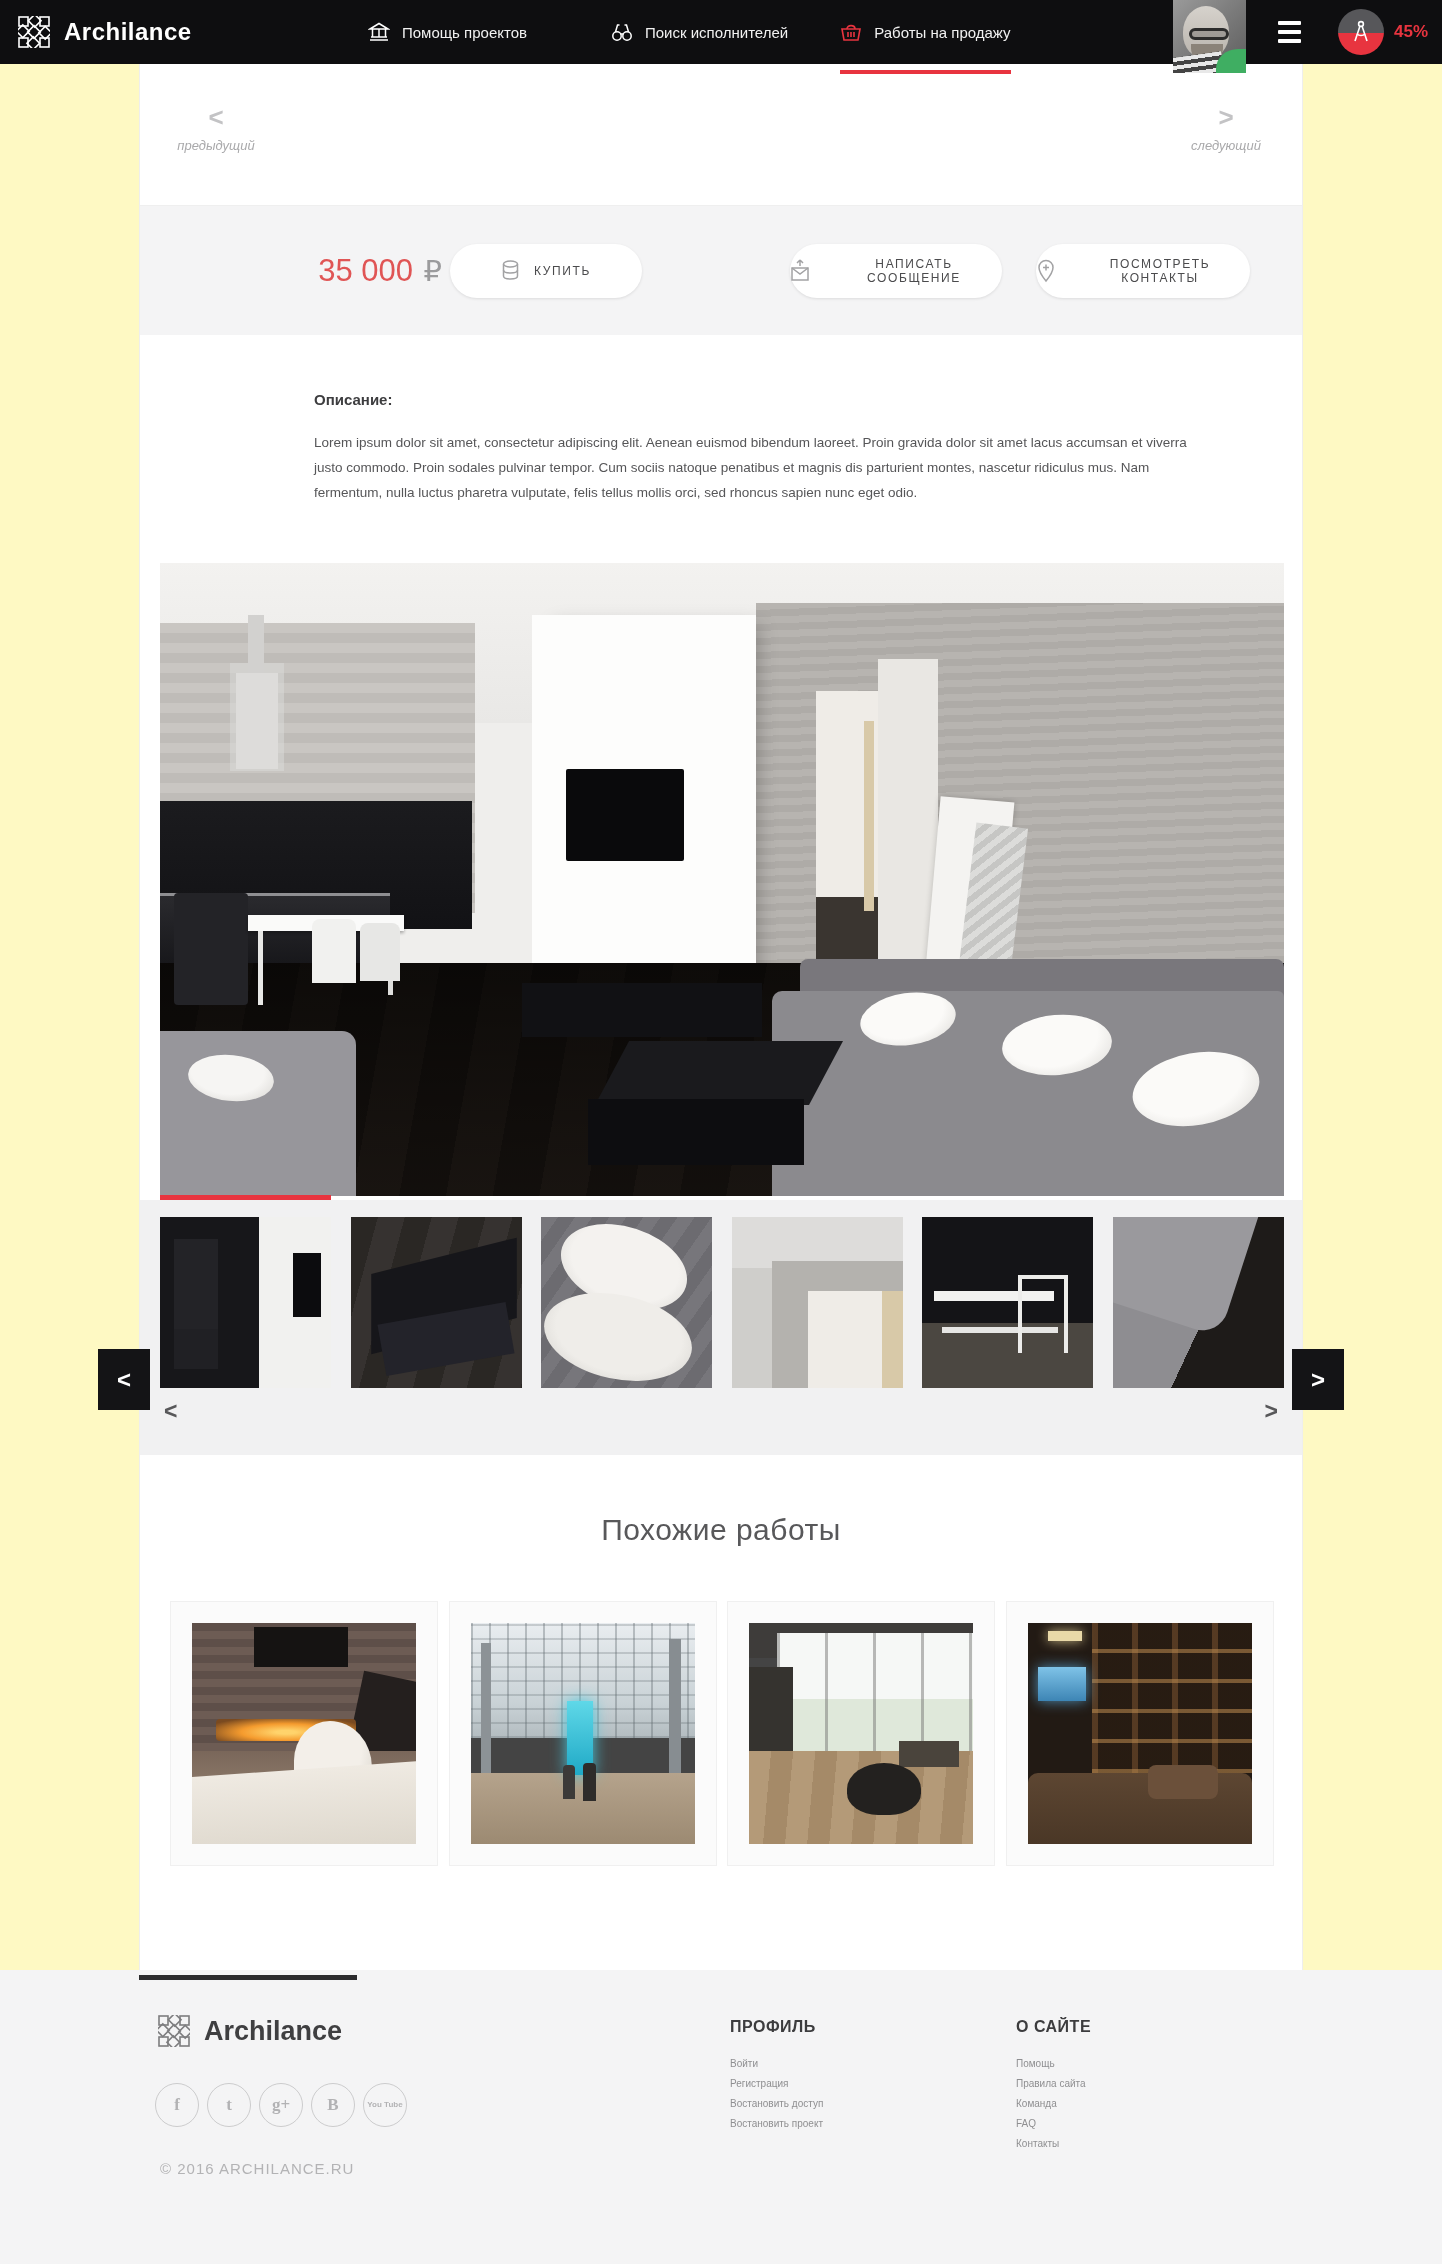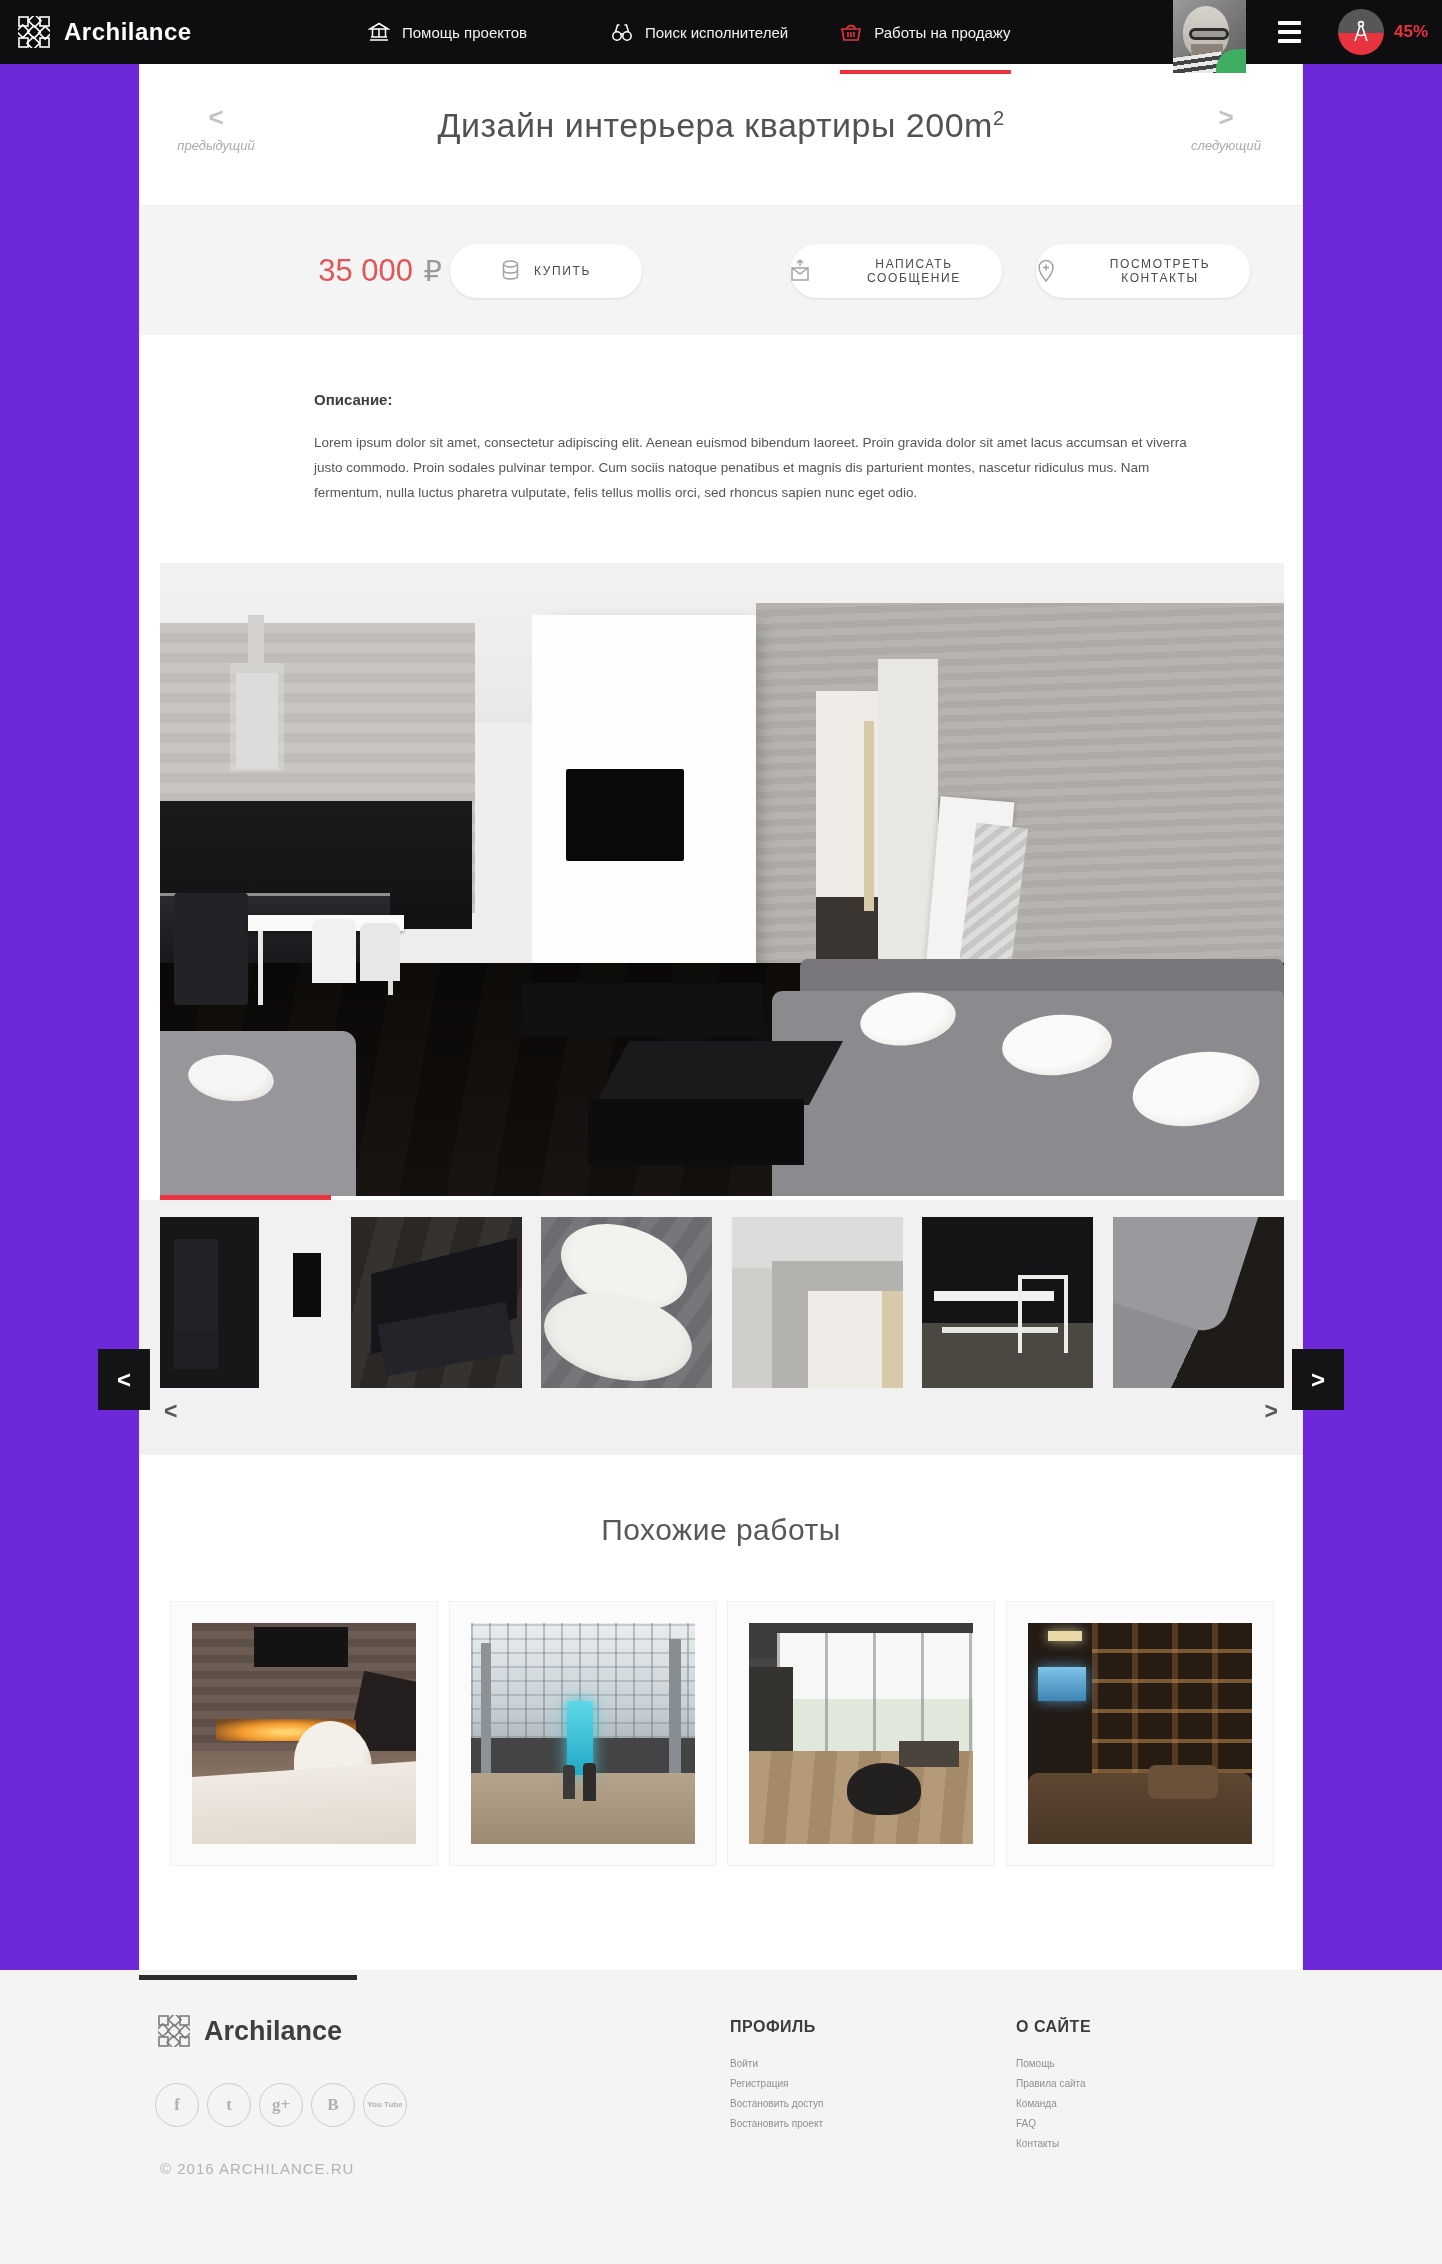--- a/index.html
+++ b/index.html
@@ -1,18 +1,18 @@
 <!DOCTYPE html>
 <html><head>
 <meta charset="utf-8">
 <style>
   * { margin:0; padding:0; box-sizing:border-box; }
   html,body { background:#fbfbfc; }
   body { font-family:"Liberation Sans","DejaVu Sans",sans-serif; color:#4a4a4c; }
-  .page { position:relative; width:1442px; height:2264px; margin:0 auto; background:#6d28d9; overflow:hidden; }
+  .page { position:relative; width:1442px; height:2264px; margin:0 auto; background:#fef9c3; overflow:hidden; }
 
   
   .navbar { position:absolute; left:0; top:0; width:1442px; height:64px; background:#0e0e10; z-index:30; }
   .brand { position:absolute; left:18px; top:0; height:64px; display:flex; align-items:center; gap:14px; }
   .brand-name { color:#ffffff; font-size:24px; font-weight:700; letter-spacing:.5px; }
   .nav-menu { position:absolute; left:368px; top:0; height:64px; display:flex; align-items:stretch; }
   .nav-item { position:relative; display:flex; align-items:center; gap:12px; color:#f1f1f1; font-size:15px; cursor:pointer; }
   .nav-item + .nav-item { margin-left:84px; }
   .nav-item.active { margin-left:52px; }
   .nav-item .nicon { display:flex; align-items:center; }
@@ -271,21 +271,20 @@
     <span class="progress-text">45%</span>
   </div>
 
   <div class="card">
 
     <div class="title-sec">
       <div class="pager prev">
         <div class="arr">&lt;</div>
         <div class="lbl">предыдущий</div>
       </div>
-      <h1 class="page-title"><span>Дизайн интерьера квартиры 200m</span><sup>2</sup></h1>
       <div class="pager next">
         <div class="arr">&gt;</div>
         <div class="lbl">следующий</div>
       </div>
     </div>
 
     <div class="price-bar">
       <div class="price">
         <span class="amount">35 000</span>
         <span class="cur">₽</span>

